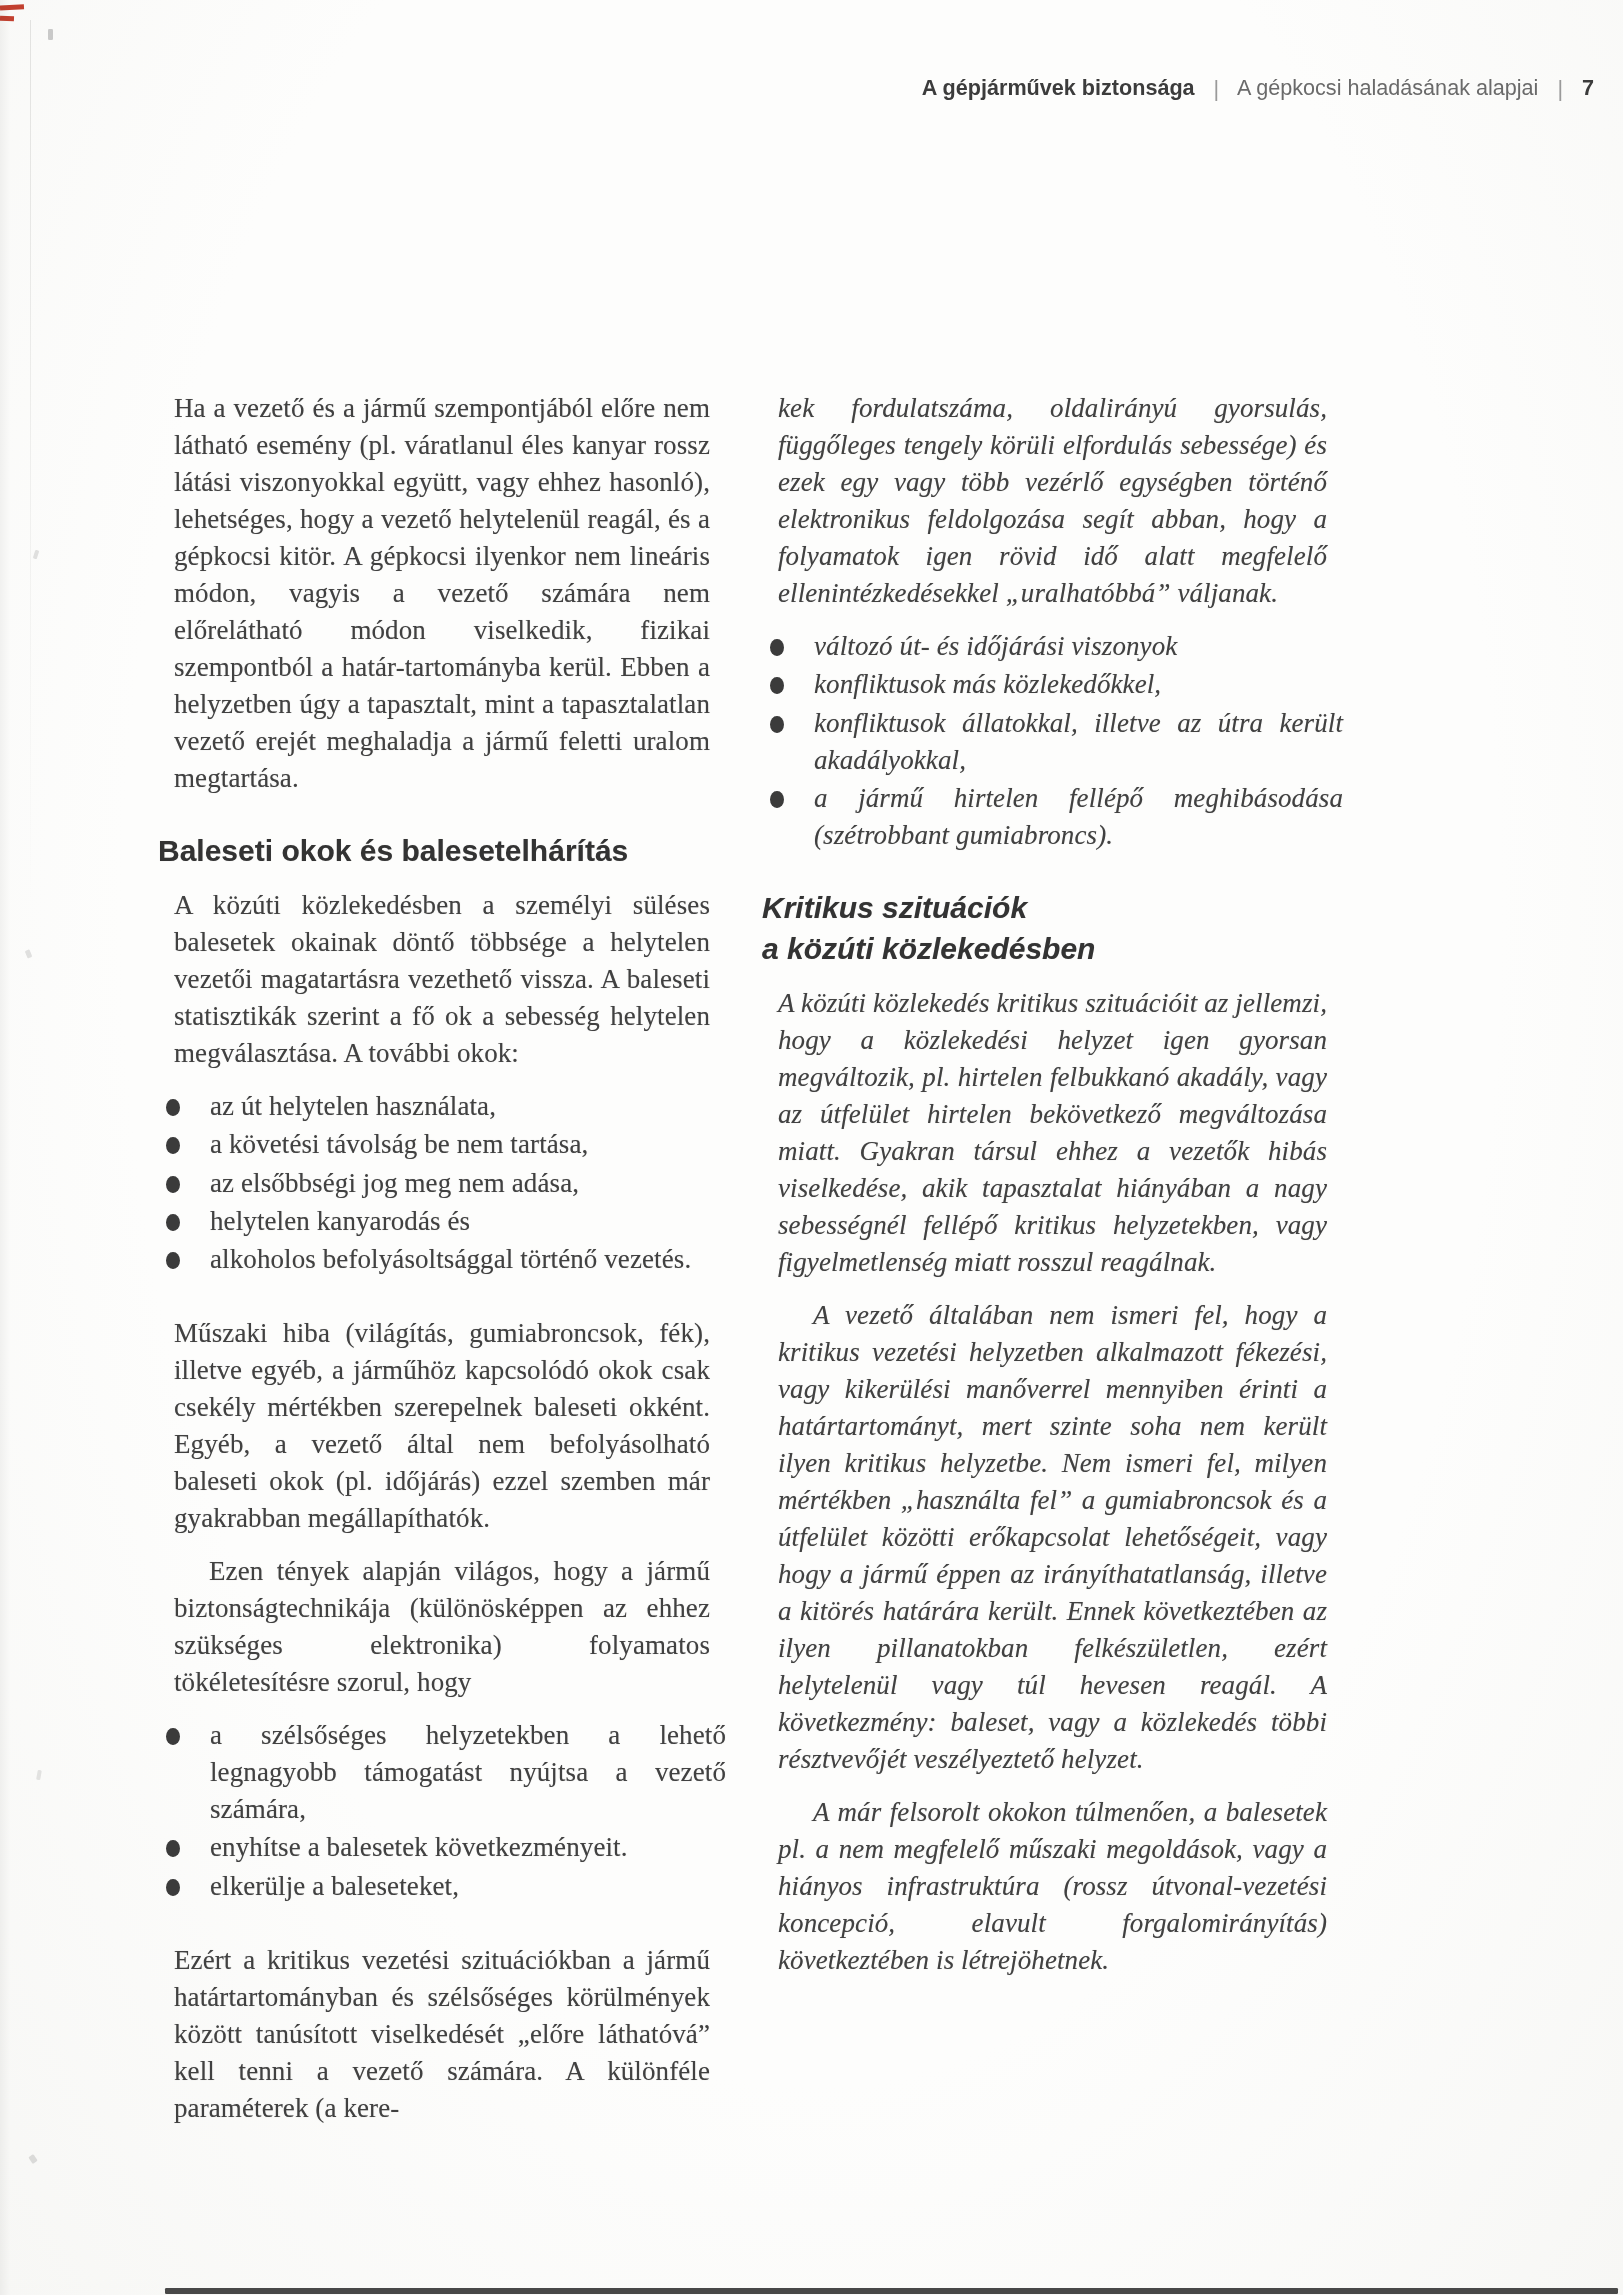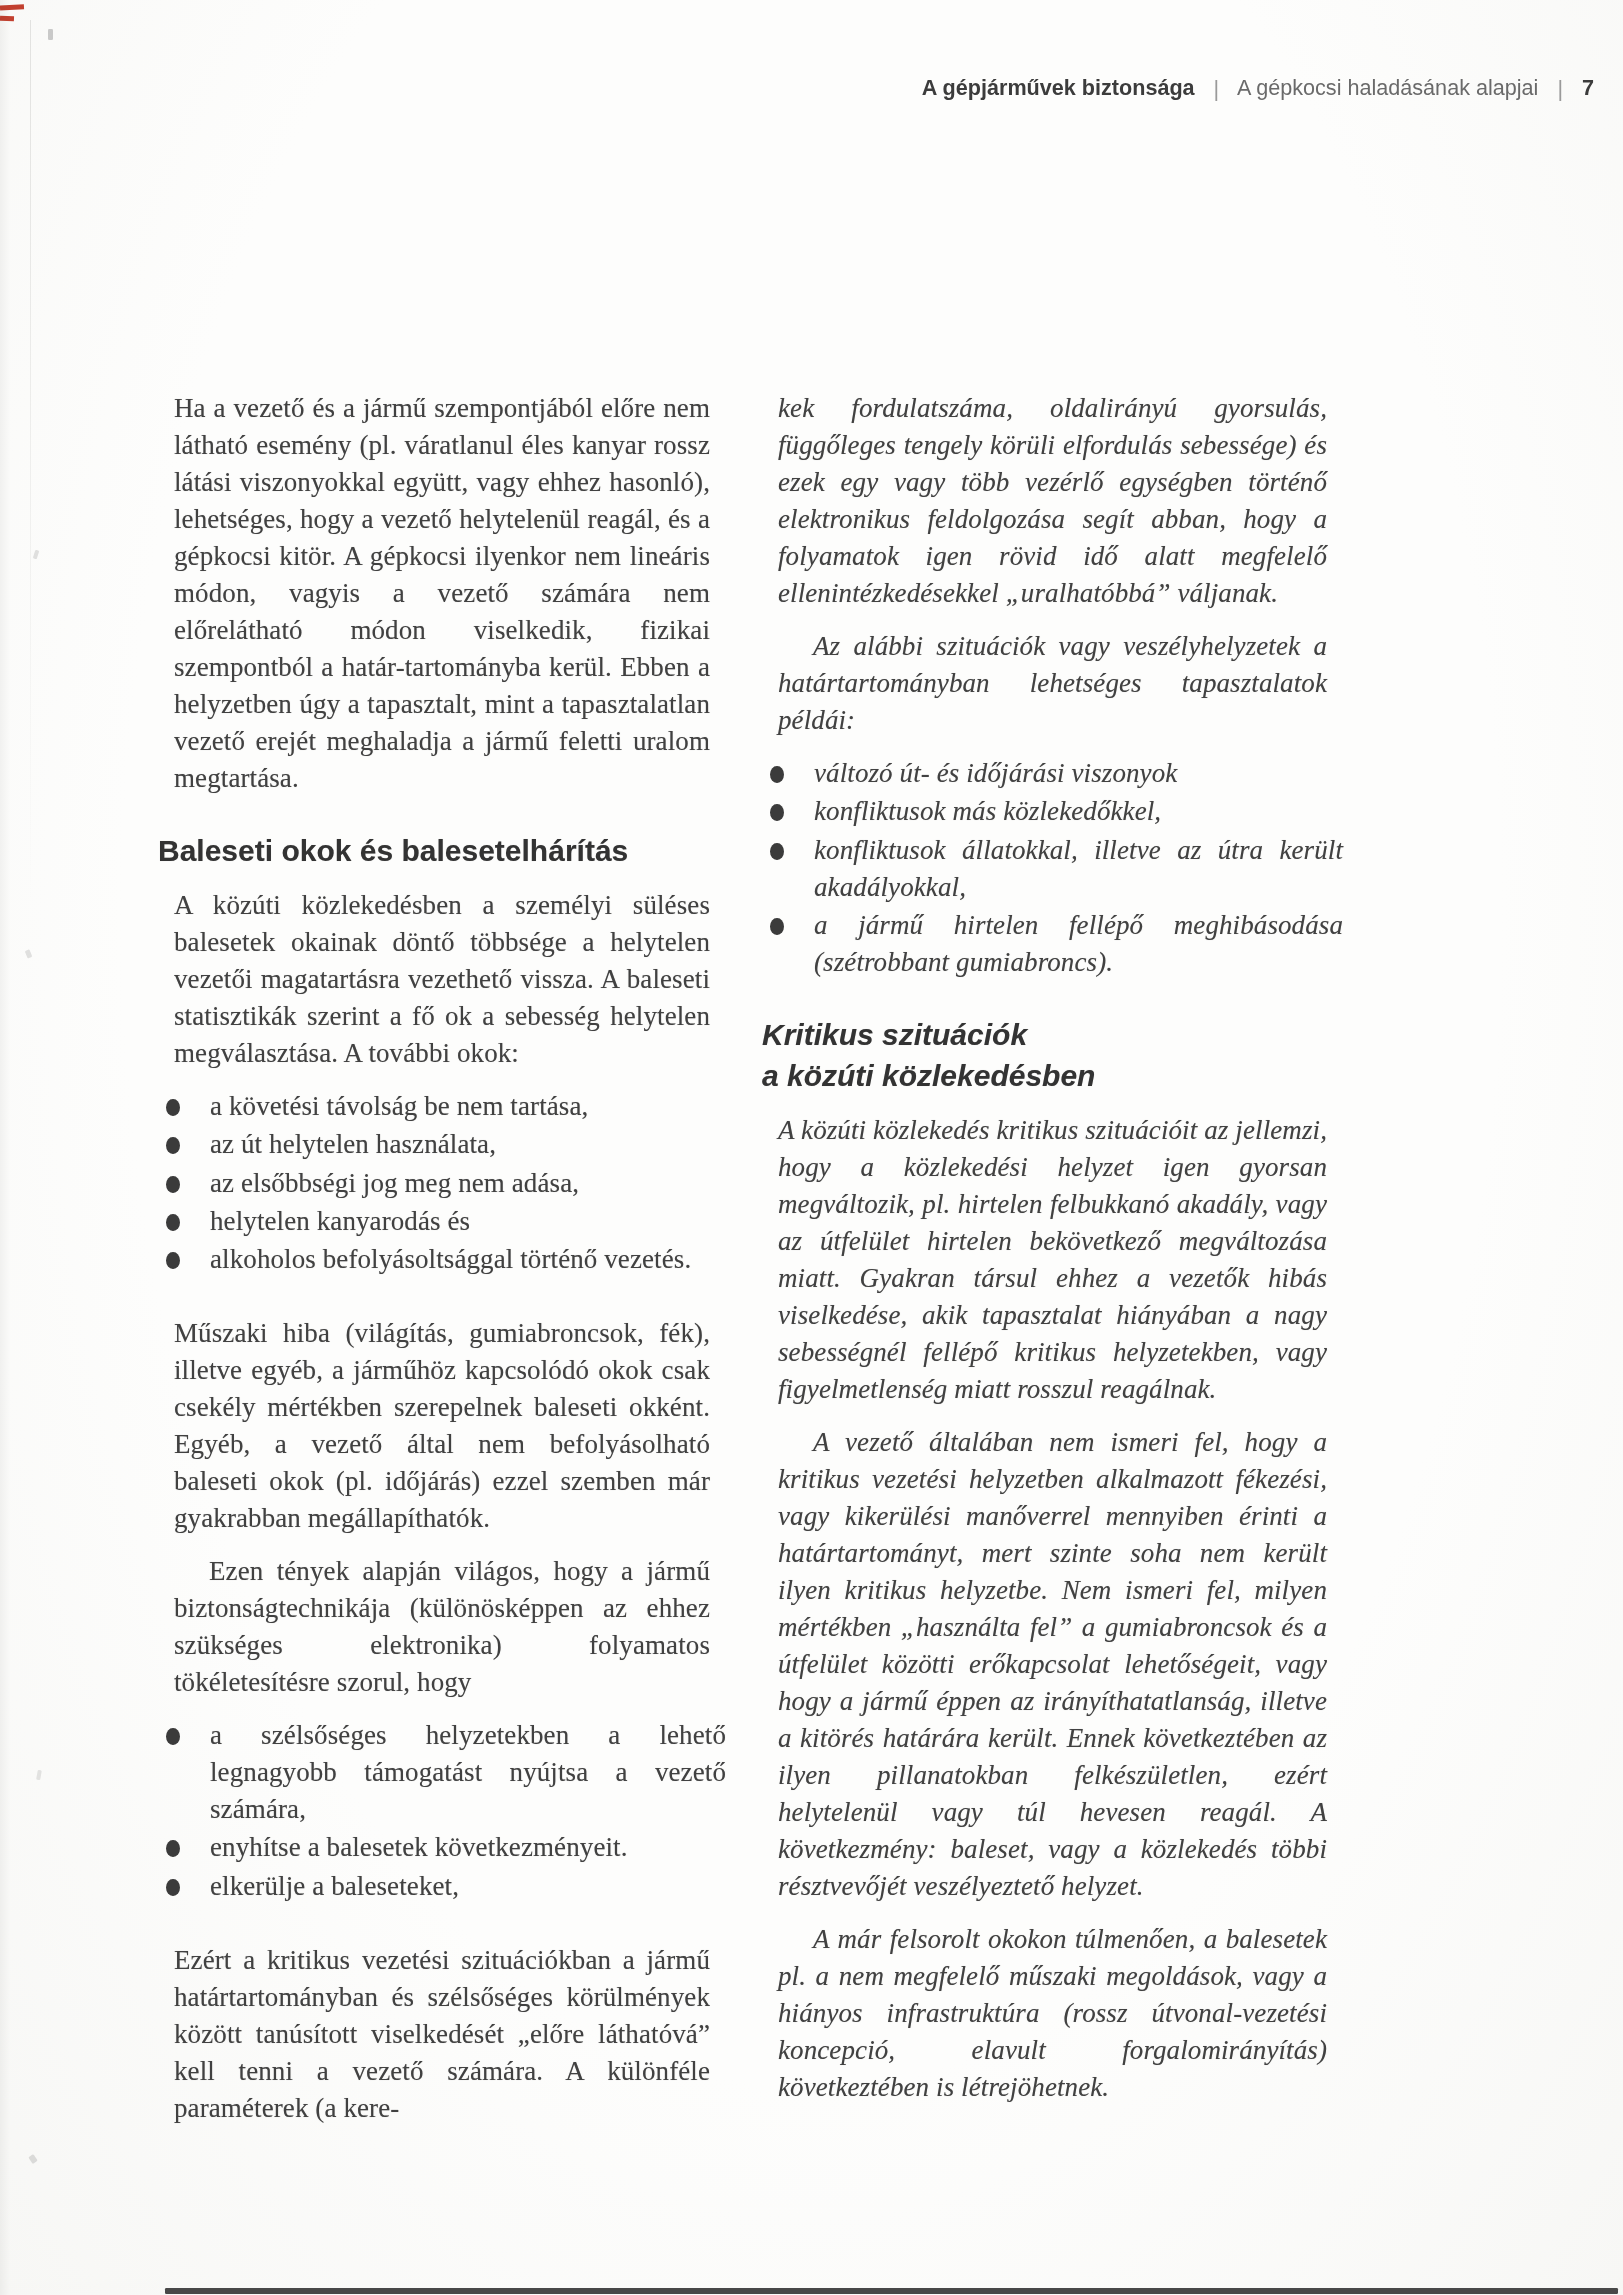--- a/index.html
+++ b/index.html
@@ -106,38 +106,37 @@
     <span>A gépkocsi haladásának alapjai</span>
     <span class="sep">|</span>
     <span class="pagenum">7</span>
   </div>
 
   <div class="col col-left">
       <p class="para">Ha a vezető és a jármű szempontjából előre nem látható esemény (pl. váratlanul éles kanyar rossz látási viszonyokkal együtt, vagy ehhez hasonló), lehetséges, hogy a vezető helytelenül reagál, és a gépkocsi kitör. A gépkocsi ilyenkor nem lineáris módon, vagyis a vezető számára nem előrelátható módon viselkedik, fizikai szempontból a határ-tartományba kerül. Ebben a helyzetben úgy a tapasztalt, mint a tapasztalatlan vezető erejét meghaladja a jármű feletti uralom megtartása.</p>
       <h2 class="heading">Baleseti okok és balesetelhárítás</h2>
       <p class="para">A közúti közlekedésben a személyi süléses balesetek okainak döntő többsége a helytelen vezetői magatartásra vezethető vissza. A baleseti statisztikák szerint a fő ok a sebesség helytelen megválasztása. A további okok:</p>
       <ul class="bullets">
+        <li><span class="dot"></span><span>az út helytelen használata,</span></li>
         <li><span class="dot"></span><span>a követési távolság be nem tartása,</span></li>
-        <li><span class="dot"></span><span>az út helytelen használata,</span></li>
         <li><span class="dot"></span><span>az elsőbbségi jog meg nem adása,</span></li>
         <li><span class="dot"></span><span>helytelen kanyarodás és</span></li>
         <li><span class="dot"></span><span>alkoholos befolyásoltsággal történő vezetés.</span></li>
       </ul>
       <p class="para gap">Műszaki hiba (világítás, gumiabroncsok, fék), illetve egyéb, a járműhöz kapcsolódó okok csak csekély mértékben szerepelnek baleseti okként. Egyéb, a vezető által nem befolyásolható baleseti okok (pl. időjárás) ezzel szemben már gyakrabban megállapíthatók.</p>
       <p class="para indent">Ezen tények alapján világos, hogy a jármű biztonságtechnikája (különösképpen az ehhez szükséges elektronika) folyamatos tökéletesítésre szorul, hogy</p>
       <ul class="bullets">
         <li><span class="dot"></span><span>a szélsőséges helyzetekben a lehető legnagyobb támogatást nyújtsa a vezető számára,</span></li>
         <li><span class="dot"></span><span>enyhítse a balesetek következményeit.</span></li>
         <li><span class="dot"></span><span>elkerülje a baleseteket,</span></li>
       </ul>
       <p class="para gap">Ezért a kritikus vezetési szituációkban a jármű határtartományban és szélsőséges körülmények között tanúsított viselkedését „előre láthatóvá” kell tenni a vezető számára. A különféle paraméterek (a kere-</p>
     </div>
   <div class="col col-right">
       <p class="para">kek fordulatszáma, oldalirányú gyorsulás, függőleges tengely körüli elfordulás sebessége) és ezek egy vagy több vezérlő egységben történő elektronikus feldolgozása segít abban, hogy a folyamatok igen rövid idő alatt megfelelő ellenintézkedésekkel „uralhatóbbá” váljanak.</p>
-      <p class="para indent">Az alábbi szituációk vagy veszélyhelyzetek a határtartományban lehetséges tapasztalatok példái:</p>
       <ul class="bullets">
         <li><span class="dot"></span><span>változó út- és időjárási viszonyok</span></li>
         <li><span class="dot"></span><span>konfliktusok más közlekedőkkel,</span></li>
         <li><span class="dot"></span><span>konfliktusok állatokkal, illetve az útra került akadályokkal,</span></li>
         <li><span class="dot"></span><span>a jármű hirtelen fellépő meghibásodása (szétrobbant gumiabroncs).</span></li>
       </ul>
       <h2 class="heading">Kritikus szituációk<br>a közúti közlekedésben</h2>
       <p class="para">A közúti közlekedés kritikus szituációit az jellemzi, hogy a közlekedési helyzet igen gyorsan megváltozik, pl. hirtelen felbukkanó akadály, vagy az útfelület hirtelen bekövetkező megváltozása miatt. Gyakran társul ehhez a vezetők hibás viselkedése, akik tapasztalat hiányában a nagy sebességnél fellépő kritikus helyzetekben, vagy figyelmetlenség miatt rosszul reagálnak.</p>
       <p class="para indent">A vezető általában nem ismeri fel, hogy a kritikus vezetési helyzetben alkalmazott fékezési, vagy kikerülési manőverrel mennyiben érinti a határtartományt, mert szinte soha nem került ilyen kritikus helyzetbe. Nem ismeri fel, milyen mértékben „használta fel” a gumiabroncsok és a útfelület közötti erőkapcsolat lehetőségeit, vagy hogy a jármű éppen az irányíthatatlanság, illetve a kitörés határára került. Ennek következtében az ilyen pillanatokban felkészületlen, ezért helytelenül vagy túl hevesen reagál.  A következmény: baleset, vagy a közlekedés többi résztvevőjét veszélyeztető helyzet.</p>
       <p class="para indent">A már felsorolt okokon túlmenően, a balesetek pl. a nem megfelelő műszaki megoldások, vagy a hiányos infrastruktúra (rossz útvonal-vezetési koncepció, elavult forgalomirányítás) következtében is létrejöhetnek.</p>

